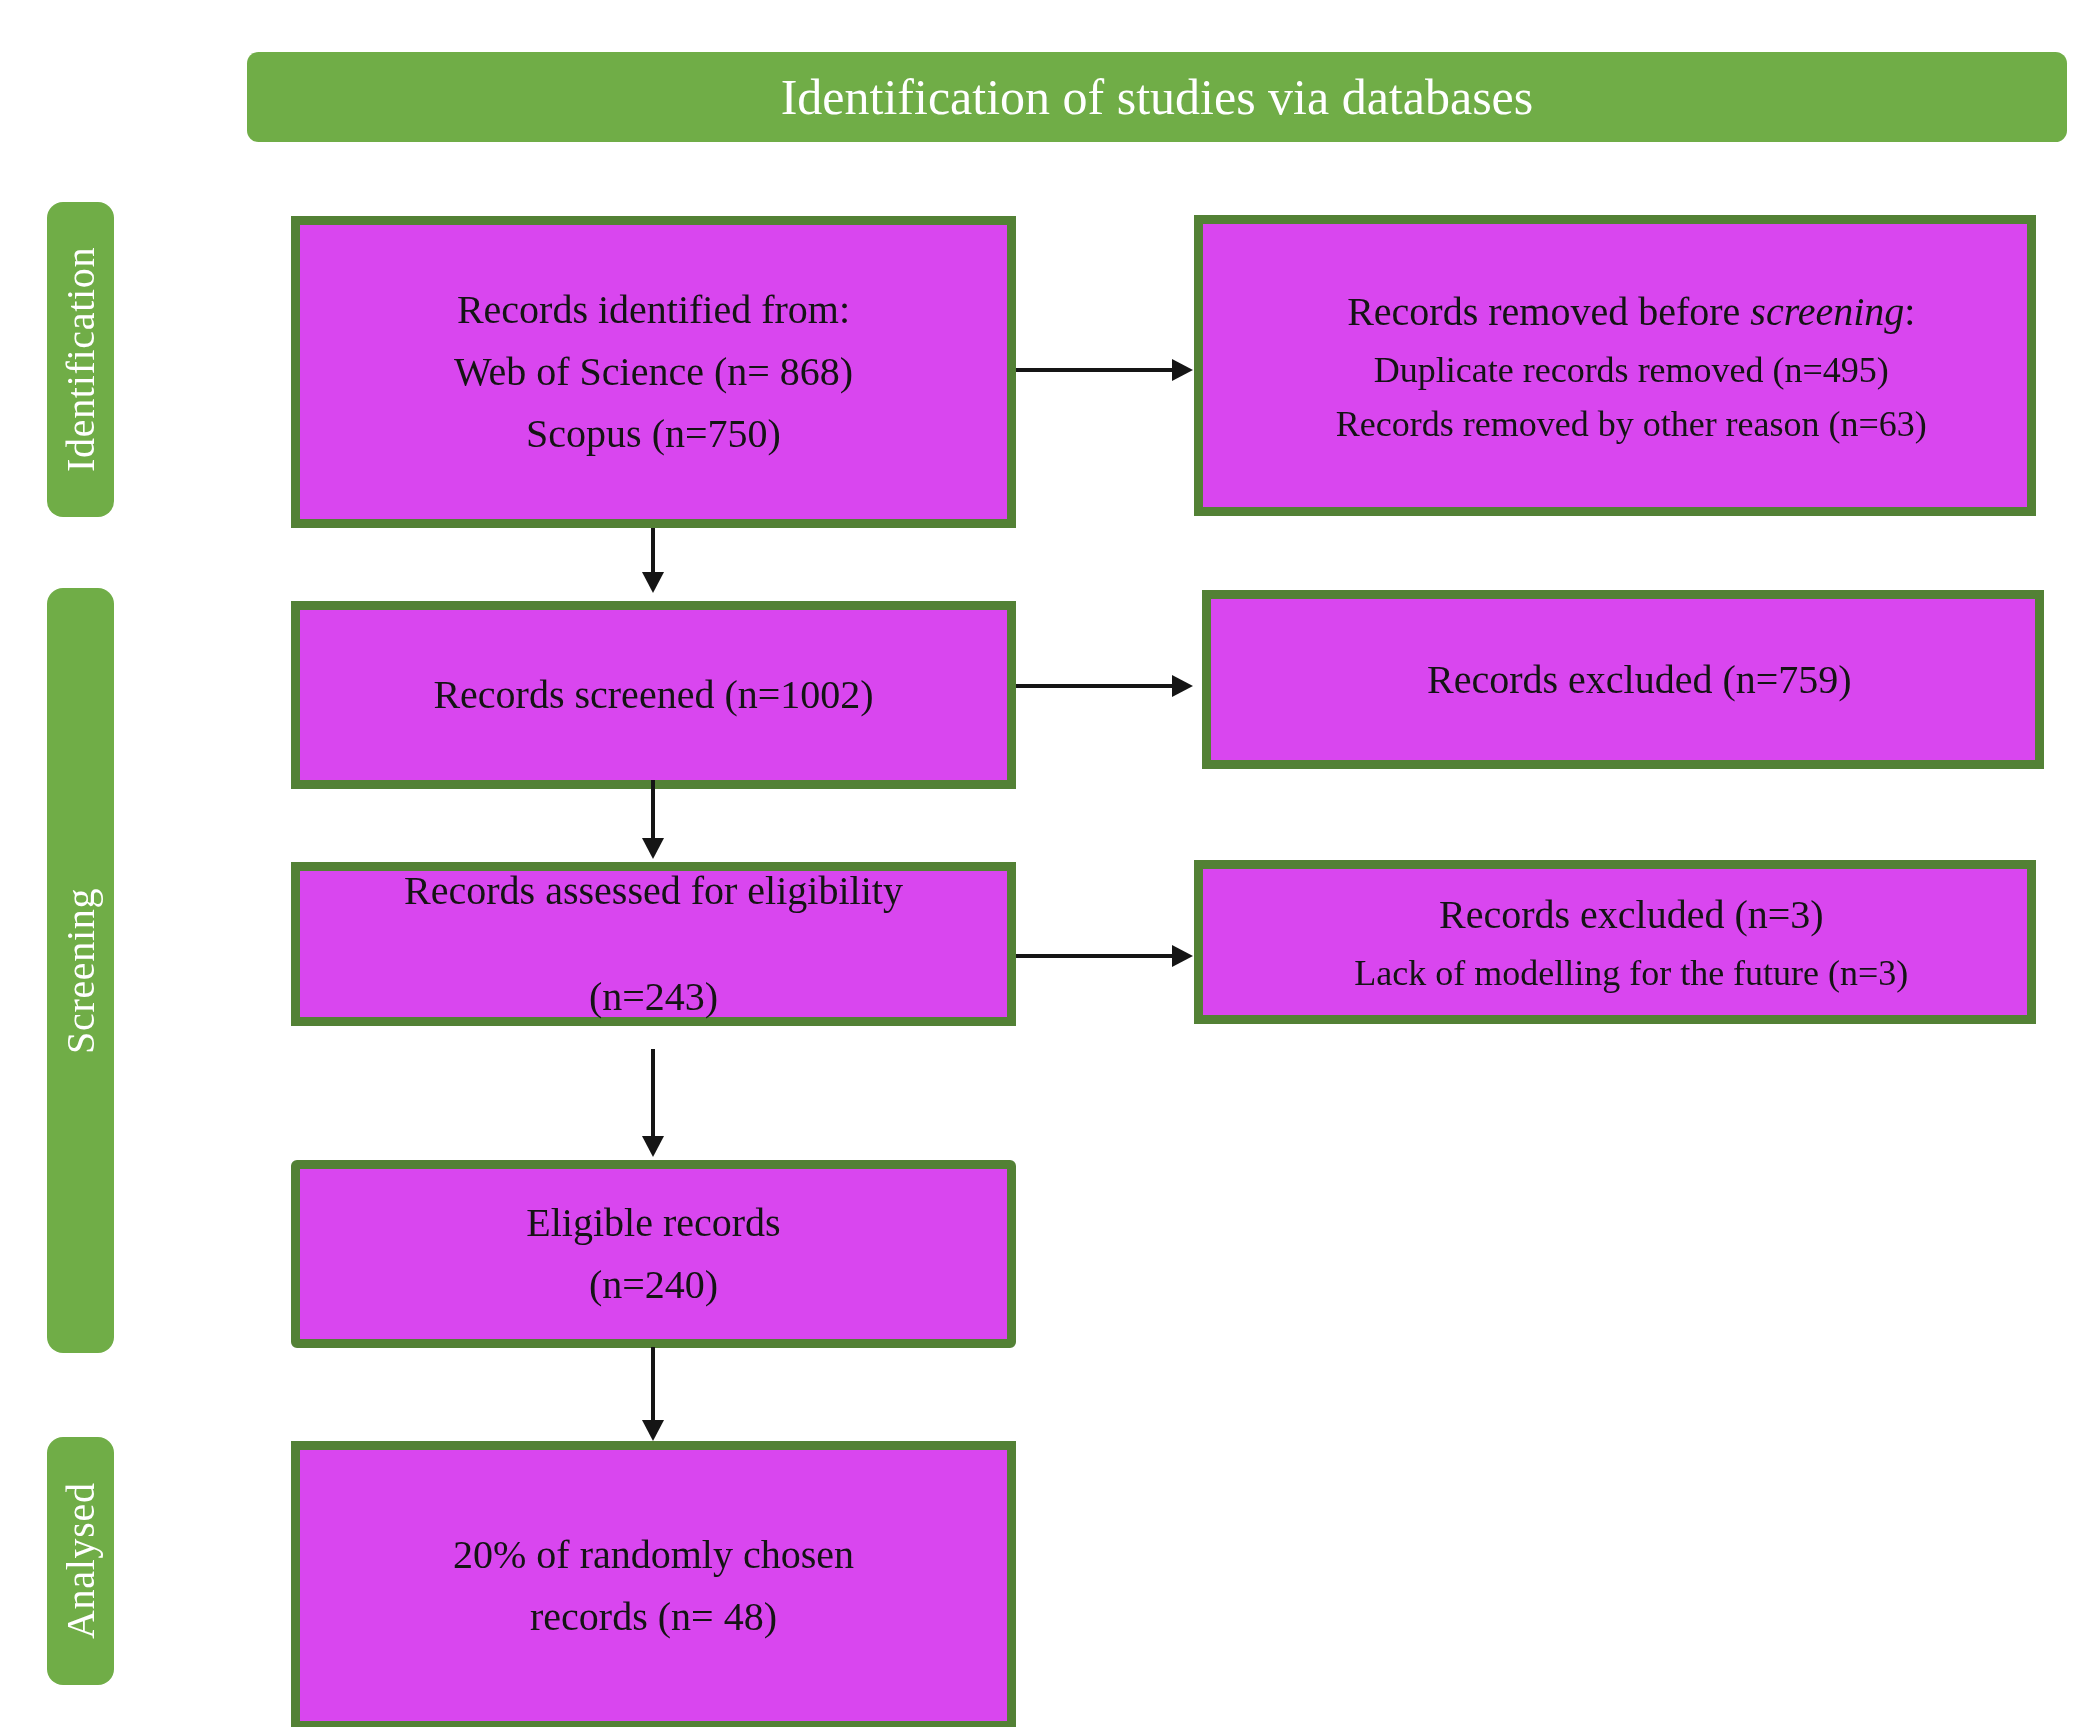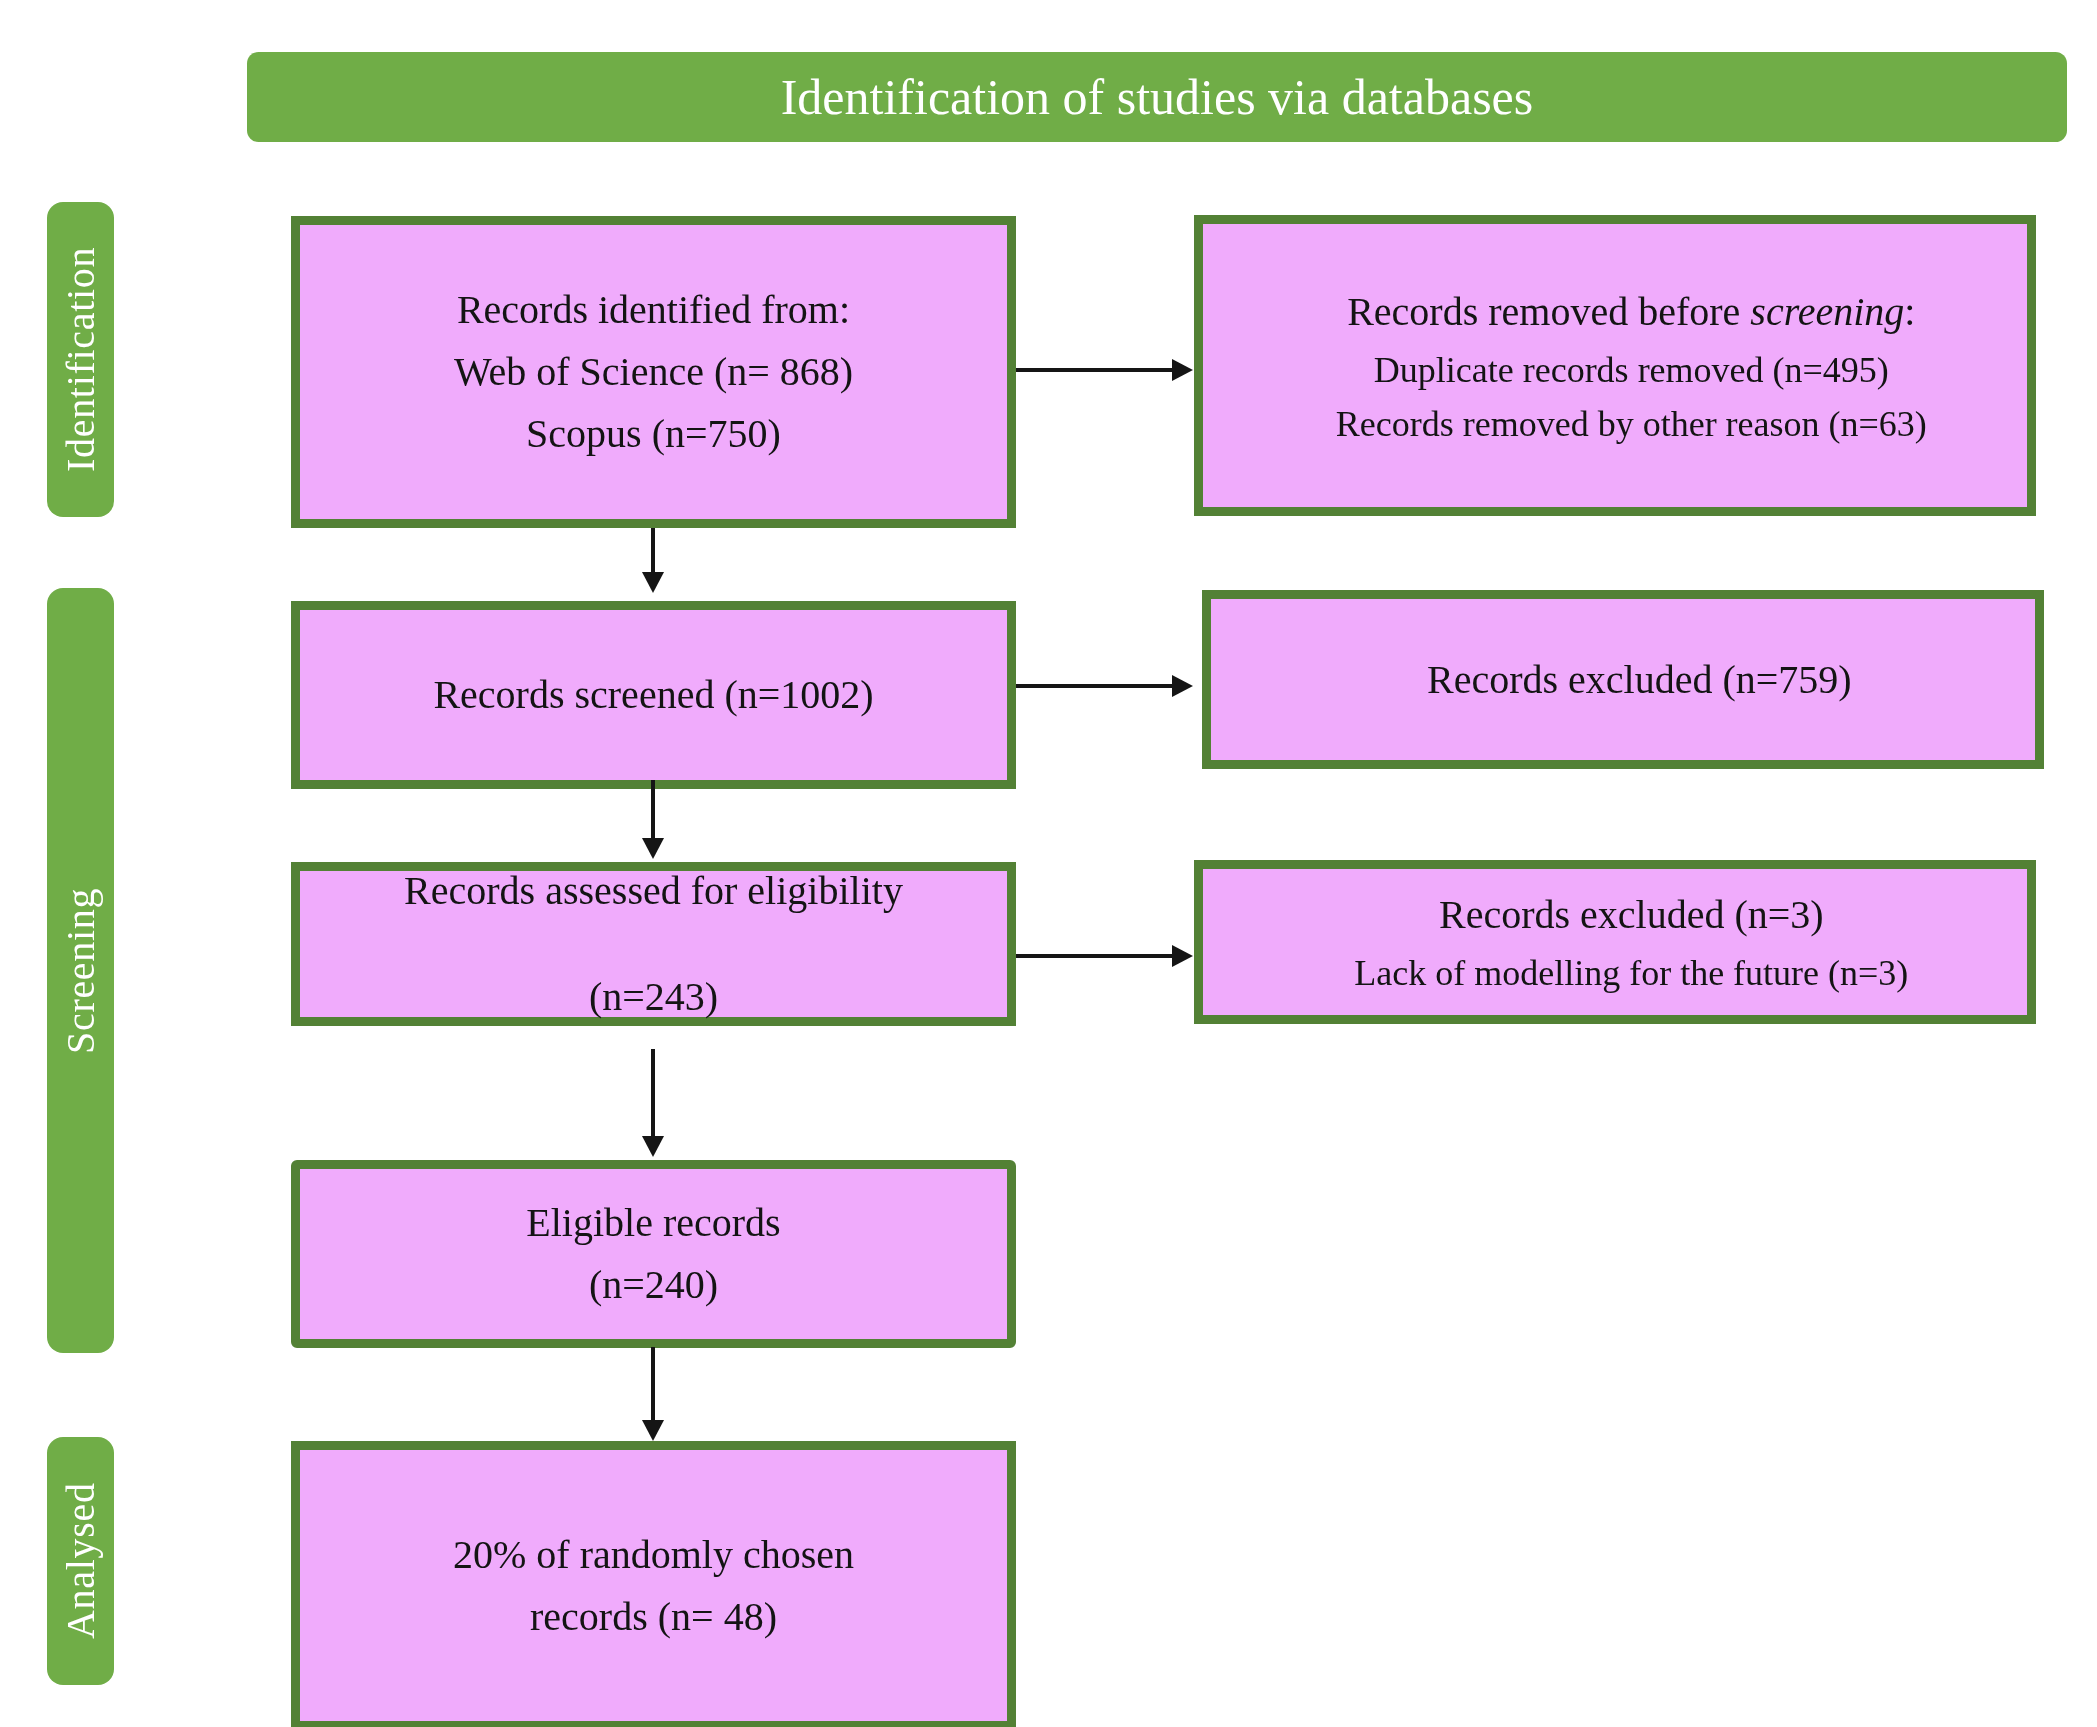--- a/index.html
+++ b/index.html
@@ -30,21 +30,21 @@
     display:flex;align-items:center;justify-content:center;
     color:#ffffff;font-size:40px;
     writing-mode:vertical-rl;transform:rotate(180deg);
     letter-spacing:0.7px;
   }
   .stage.identification{top:202px;height:315px;}
   .stage.screening{top:588px;height:765px;}
   .stage.analysed{top:1437px;height:248px;}
   .node{
     position:absolute;
-    background:#f0abfc;
+    background:#d946ef;
     border:9.4px solid var(--border-green);
     display:flex;flex-direction:column;align-items:center;justify-content:center;
     text-align:left;
     color:var(--text-black);
     font-size:40px;line-height:1.55;
     padding:0 14.4px;
   }
   .node .sub{font-size:36px;line-height:1.5;}
   .col-left{left:291px;width:725px;}
   .col-right{left:1194px;width:842px;padding-left:47px;}

